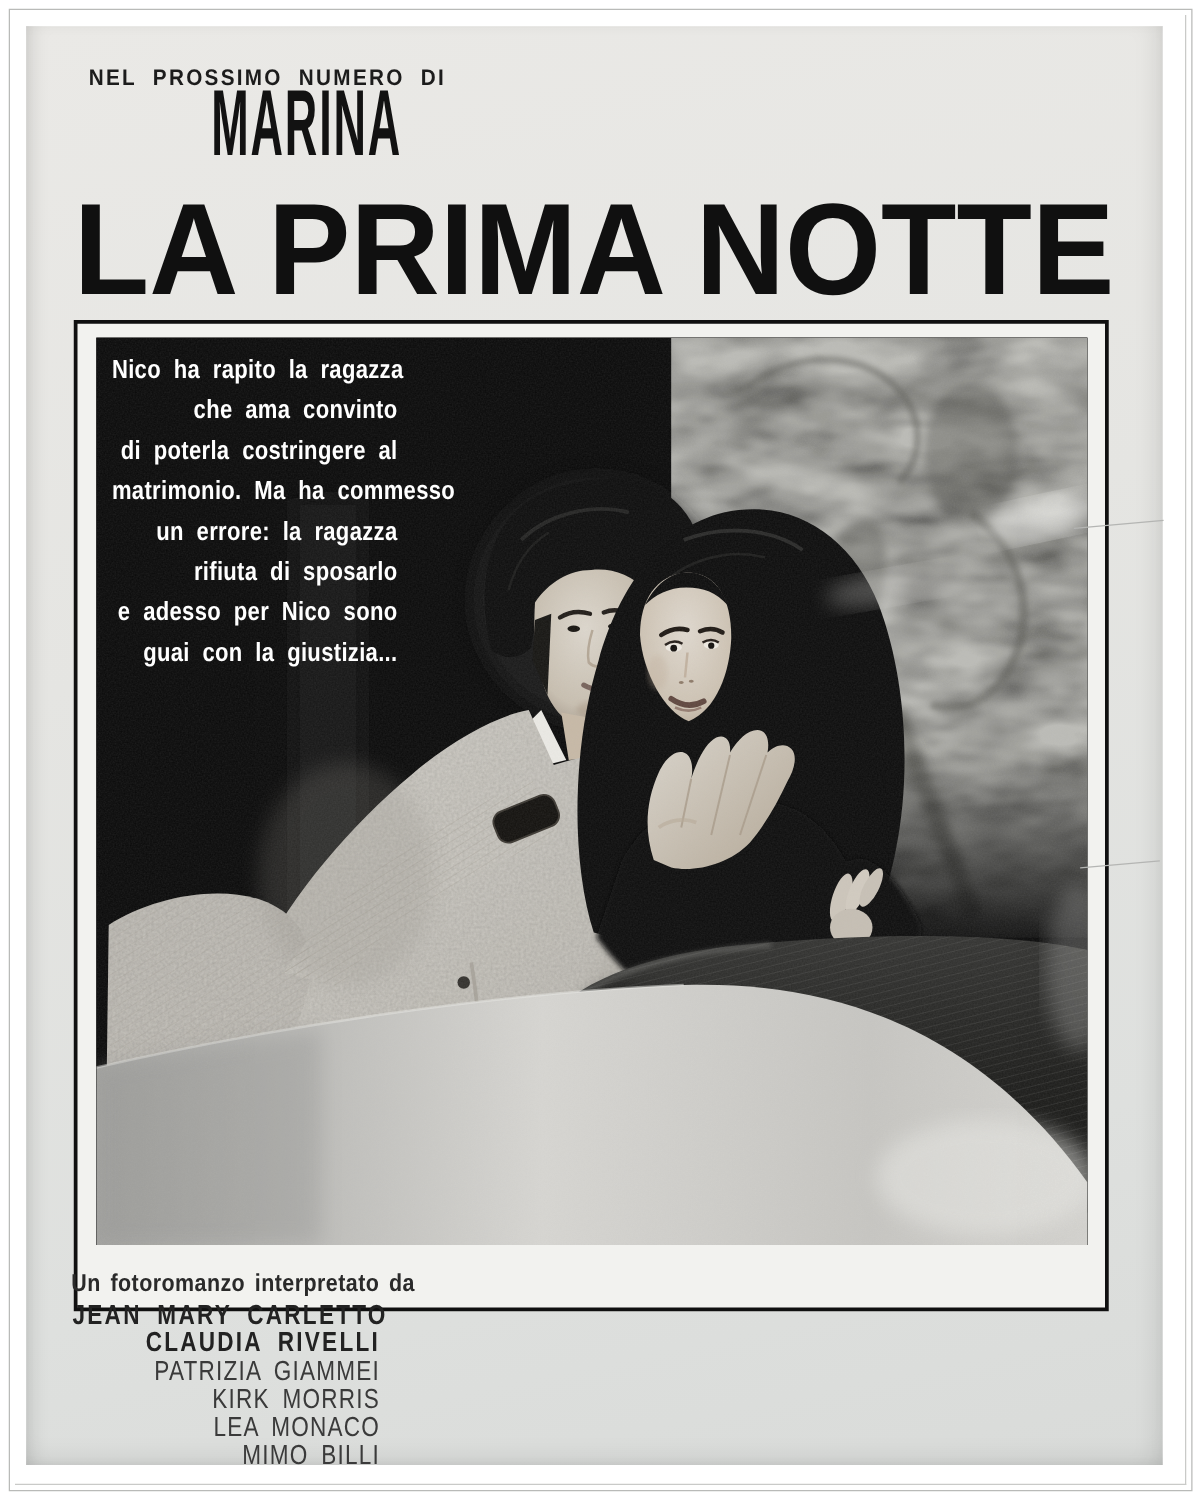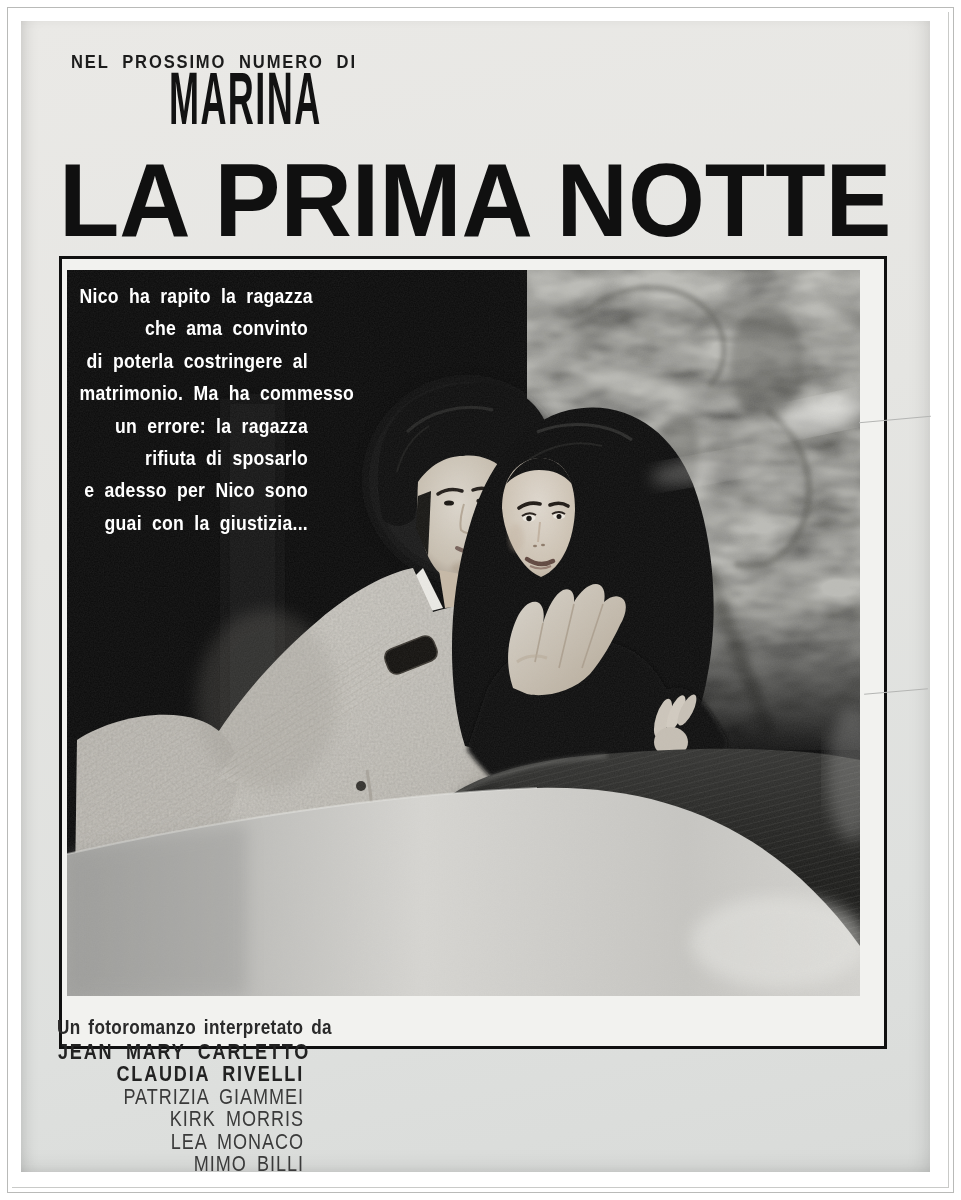--- a/index.html
+++ b/index.html
@@ -15,21 +15,21 @@
                     inset -14px 0 22px -14px rgba(0,0,0,.15),
                     inset 0 -16px 24px -16px rgba(0,0,0,.12);}
   .kicker{position:absolute;left:50px;top:31px;font-size:18px;font-weight:700;color:#1c1c1c;
           letter-spacing:2px;word-spacing:7px;transform:scaleX(.92);transform-origin:left top;white-space:nowrap;}
   .logo{position:absolute;left:148px;top:40px;font-size:75px;line-height:1;font-weight:700;color:#121212;
         letter-spacing:3px;transform:scaleX(.48) scaleY(1.0);transform-origin:left top;white-space:nowrap;}
   .headline{position:absolute;left:38px;top:127px;font-size:104px;line-height:1;font-weight:700;color:#101010;
         letter-spacing:0px;transform:scaleX(.95);transform-origin:left top;white-space:nowrap;}
   .photo-frame{position:absolute;left:38px;top:235px;width:822px;height:787px;border:3px solid #101010;
         background:#f2f2ef;}
-  .photo{position:absolute;left:46px;top:249px;width:793px;height:726px;background:#0a0a0a;overflow:hidden;}
+  .photo{position:absolute;left:56px;top:249px;width:793px;height:726px;background:#0a0a0a;overflow:hidden;}
   .photo svg{display:block;}
   .caption{position:absolute;right:552px;top:10px;width:272px;text-align:right;
         transform:scaleX(.84);transform-origin:right top;}
   .cap-line{font-size:21px;line-height:32.4px;font-weight:700;color:#ffffff;
         word-spacing:6px;letter-spacing:.3px;white-space:nowrap;}
   .credits-intro{position:absolute;left:36px;top:995px;font-size:19.5px;font-weight:700;color:#2a2a2a;
         letter-spacing:.4px;word-spacing:3px;transform:scaleX(.88);transform-origin:left top;white-space:nowrap;}
   .credits-names{position:absolute;left:-17px;top:1020px;width:300px;text-align:right;
         transform:scaleX(.82);transform-origin:right top;}
   .name-line{font-size:22px;line-height:22.4px;color:#3a3a3a;font-weight:400;

